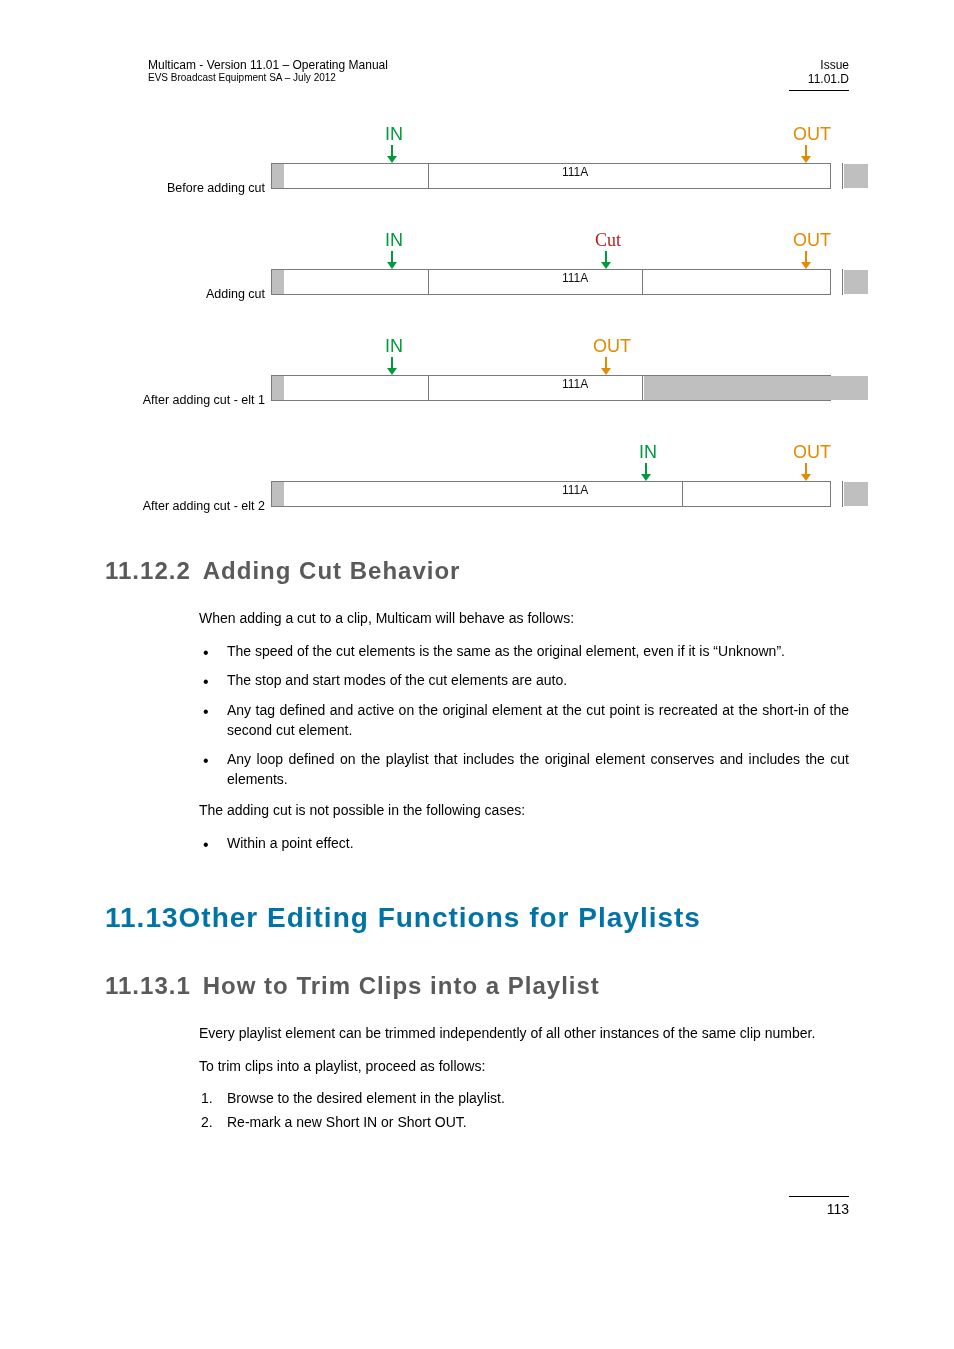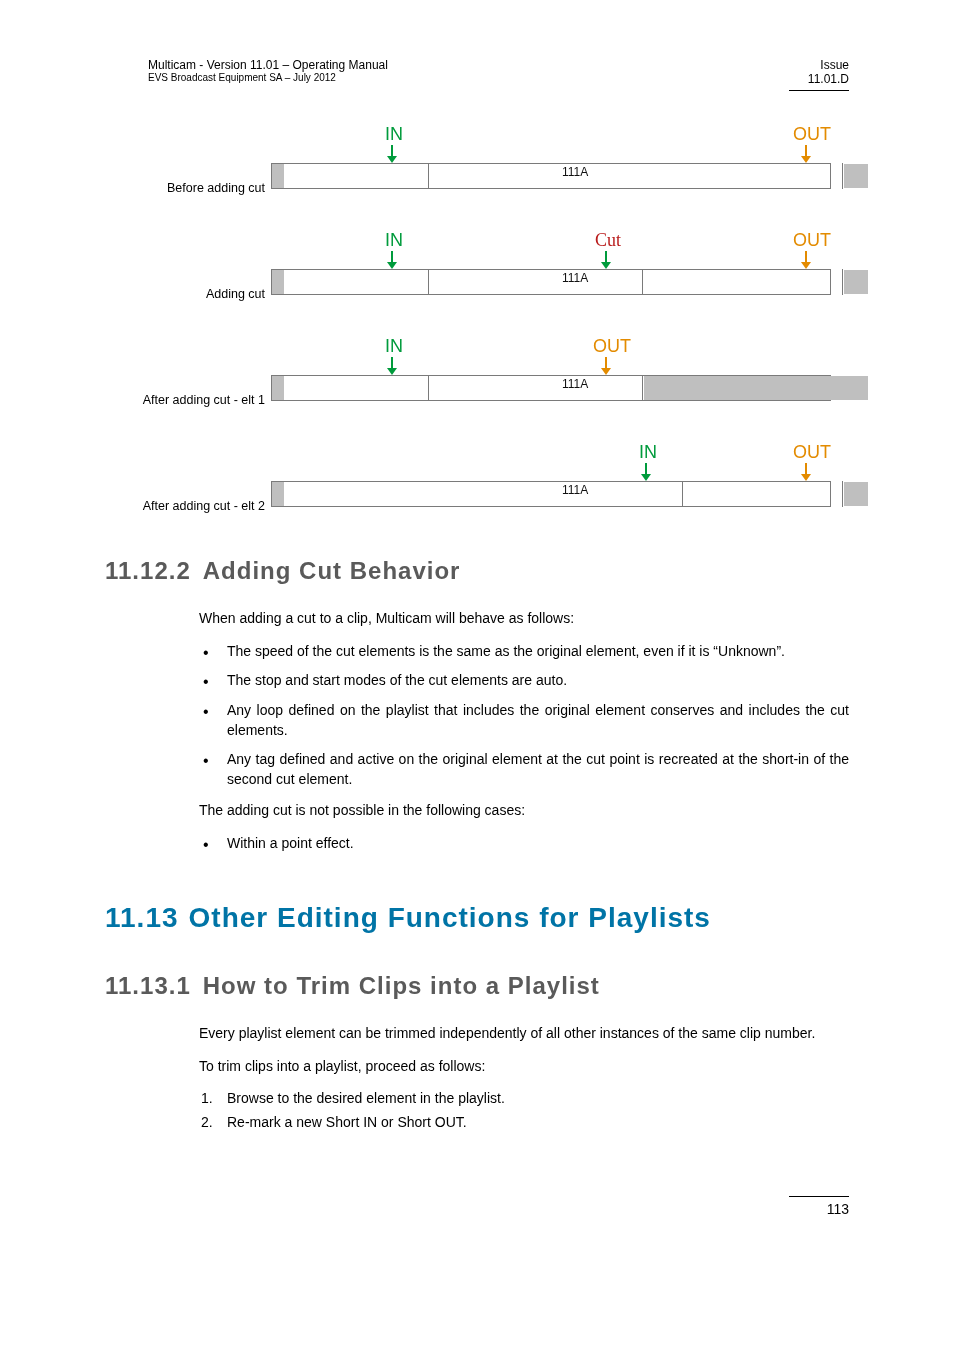--- a/index.html
+++ b/index.html
@@ -81,21 +81,21 @@
     position: absolute; top: 1px; font-size: 12px; color: #111;
   }
 
   
   .h2 {
     display: flex; gap: 12px;
     font-size: 24px; font-weight: bold; color: #5a5a5a;
     letter-spacing: 1px; margin: 0 0 24px 0;
   }
   .h1 {
-    display: flex; gap: 10px;
+    display: flex; 
     font-size: 28px; font-weight: bold; color: #0074a6;
     letter-spacing: 1px; margin: 48px 0 38px 0;
   }
   .body-p {
     margin: 0 0 14px 94px; font-size: 14px; line-height: 1.35;
     text-align: justify;
   }
   ul.bullets { list-style: none; margin: 0 0 12px 94px; }
   ul.bullets li {
     position: relative; padding-left: 28px; margin-bottom: 10px;
@@ -232,22 +232,22 @@
   </div>
 
 <div class="h2">
   <span>11.12.2</span>
   <span>Adding  Cut  Behavior</span>
 </div>
 <p class="body-p">When adding a cut to a clip, Multicam will behave as follows:</p>
 <ul class="bullets" id="b1">
     <li>The speed of the cut elements is the same as the original element, even if it is “Unknown”.</li>
     <li>The stop and start modes of the cut elements are auto.</li>
+    <li>Any tag defined and active on the original element at the cut point is recreated at the short-in of the second cut element.</li>
     <li>Any loop defined on the playlist that includes the original element conserves and includes the cut elements.</li>
-    <li>Any tag defined and active on the original element at the cut point is recreated at the short-in of the second cut element.</li>
   </ul>
 <p class="body-p">The adding cut is not possible in the following cases:</p>
 <ul class="bullets" id="b2">
     <li>Within a point effect.</li>
   </ul>
 
 <div class="h1">
   <span>11.13</span>
   <span>Other  Editing  Functions  for  Playlists</span>
 </div>

